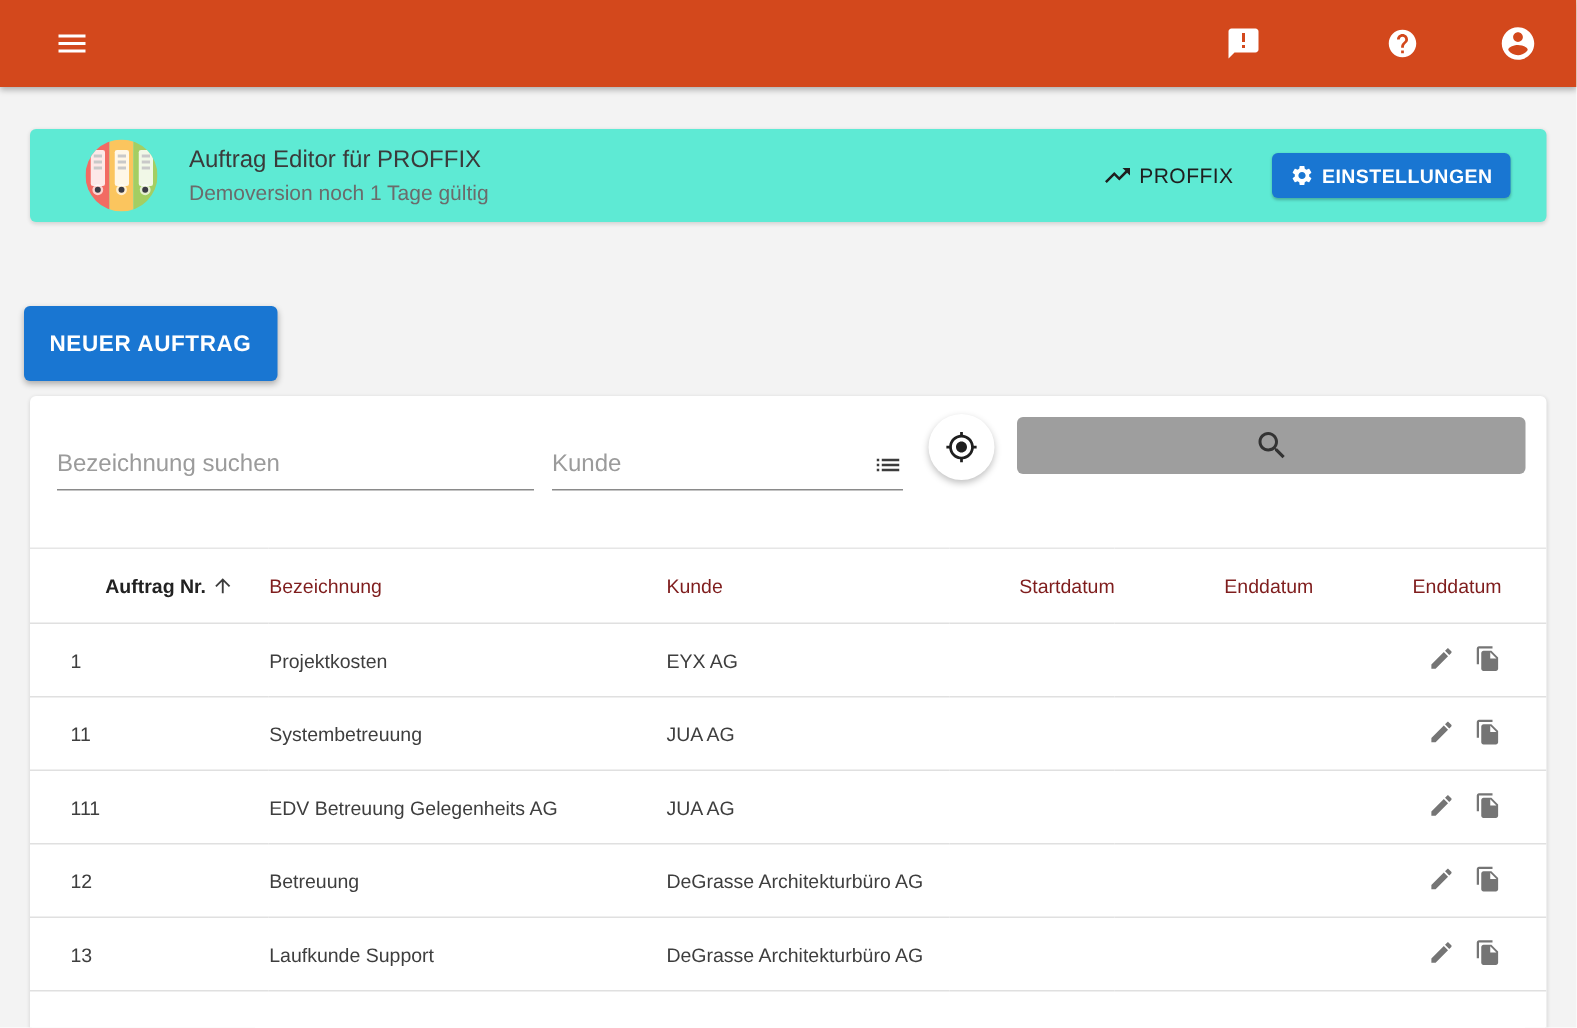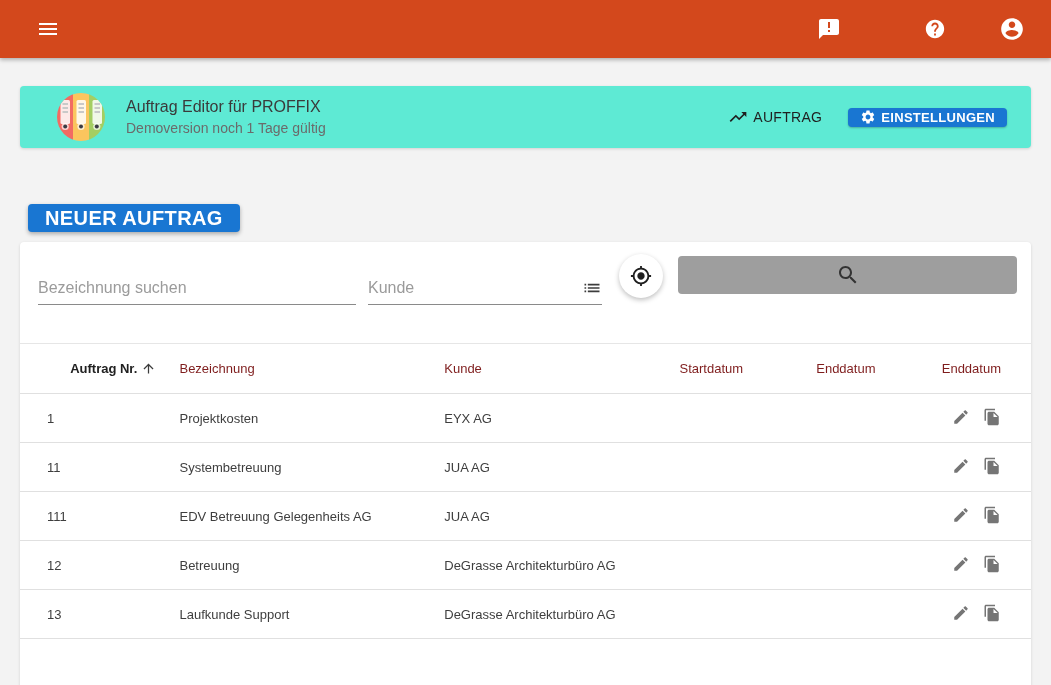--- a/index.html
+++ b/index.html
@@ -45,36 +45,36 @@
   .header-text { margin-left: 21px; }
   .header-title { font-size: 16px; color: #3a3a3a; line-height: 20px; }
   .header-sub   { font-size: 14px; color: #6b6b6b; line-height: 18px; margin-top: 2px; }
   .header-actions { margin-left: auto; display: flex; align-items: center; gap: 26px; }
   .upgrade-btn {
     background: none; border: none; cursor: pointer;
     display: inline-flex; align-items: center; gap: 5px;
     font-family: inherit; font-size: 14px; color: #1f1f1f; letter-spacing: .3px;
   }
   .settings-btn {
-    height: 19px;
+    height: 30px;
     background: #1976d2; color: #fff;
     border: none; border-radius: 4px; cursor: pointer;
     display: inline-flex; align-items: center; gap: 5px;
     padding: 0 12px;
     font-family: inherit; font-size: 13px; font-weight: bold; letter-spacing: .3px;
     box-shadow: 0 1px 2px rgba(0,0,0,.25);
   }
 
   
   .new-order-btn {
-    margin: 56px 0 0 28px;
-    height: 28px; padding: 0 17px;
+    margin: 56px 0 0 16px;
+    height: 50px; padding: 0 17px;
     background: #1976d2; color: #fff;
     border: none; border-radius: 4px; cursor: pointer;
-    font-family: inherit; font-size: 20px; font-weight: bold; letter-spacing: .4px;
+    font-family: inherit; font-size: 15px; font-weight: bold; letter-spacing: .4px;
     box-shadow: 0 2px 4px rgba(0,0,0,.3);
   }
 
   
   .table-card {
     margin: 10px 20px 0 20px;
     background: #fff;
     border-radius: 4px 4px 0 0;
     box-shadow: 0 1px 3px rgba(0,0,0,.14);
     height: 600px;
@@ -219,21 +219,21 @@
     <div class="header-title">Auftrag Editor für PROFFIX</div>
     <div class="header-sub">Demoversion noch 1 Tage gültig</div>
   </div>
   <div class="header-actions">
     <button class="upgrade-btn">
       <span>
         <svg width="20" height="20" viewBox="0 0 24 24" fill="currentColor">
             <path d="M16 6l2.29 2.29-4.88 4.88-4-4L2 16.59 3.41 18l6-6 4 4 6.3-6.29L22 12V6z"></path>
           </svg>
       </span>
-      <span>AUFTRAG</span>
+      <span>PROFFIX</span>
     </button>
     <button class="settings-btn">
       <span>
         <svg width="16" height="16" viewBox="0 0 24 24" fill="currentColor">
             <path d="M19.14 12.94c.04-.3.06-.61.06-.94 0-.32-.02-.64-.07-.94l2.03-1.58c.18-.14.23-.41.12-.61l-1.92-3.32c-.12-.22-.37-.29-.59-.22l-2.39.96c-.5-.38-1.03-.7-1.62-.94l-.36-2.54c-.04-.24-.24-.41-.48-.41h-3.84c-.24 0-.43.17-.47.41l-.36 2.54c-.59.24-1.13.57-1.62.94l-2.39-.96c-.22-.08-.47 0-.59.22L2.74 8.87c-.12.21-.08.47.12.61l2.03 1.58c-.05.3-.09.63-.09.94s.02.64.07.94l-2.03 1.58c-.18.14-.23.41-.12.61l1.92 3.32c.12.22.37.29.59.22l2.39-.96c.5.38 1.03.7 1.62.94l.36 2.54c.05.24.24.41.48.41h3.84c.24 0 .44-.17.47-.41l.36-2.54c.59-.24 1.13-.56 1.62-.94l2.39.96c.22.08.47 0 .59-.22l1.92-3.32c.12-.22.07-.47-.12-.61l-2.01-1.58zM12 15.6c-1.98 0-3.6-1.62-3.6-3.6s1.62-3.6 3.6-3.6 3.6 1.62 3.6 3.6-1.62 3.6-3.6 3.6z"></path>
           </svg>
       </span>
       <span>EINSTELLUNGEN</span>
     </button>
   </div>

